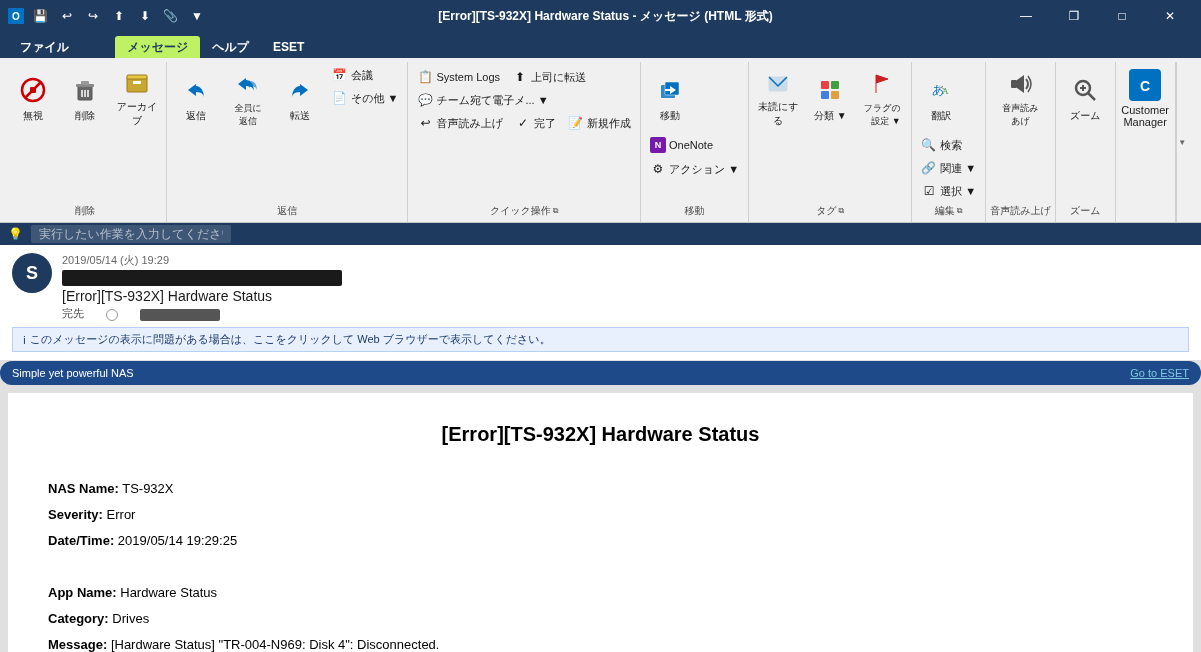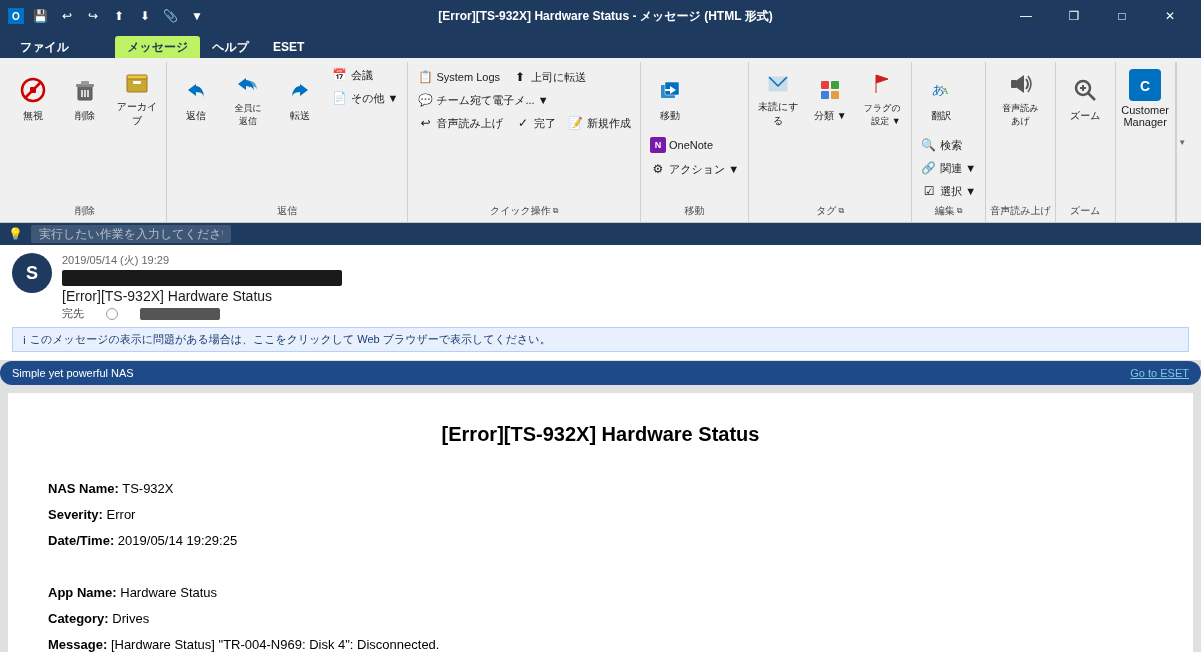--- a/index.html
+++ b/index.html
@@ -209,21 +209,21 @@
     .email-date { font-size: 11px; color: #666; }
     .email-from-bar {
       background: #1a1a1a;
       height: 16px;
       width: 280px;
       border-radius: 2px;
       margin: 2px 0;
     }
     .email-subject { font-size: 14px; color: #1a1a1a; margin: 2px 0; }
     .email-to-row {
-      display: flex; align-items: center; gap: 22px;
+      display: flex; align-items: flex-end; gap: 22px;
       font-size: 11px; color: #444;
     }
     .circle-indicator {
       width: 12px; height: 12px;
       border: 1px solid #999;
       border-radius: 50%;
     }
     .to-bar {
       background: #555;
       height: 12px;

